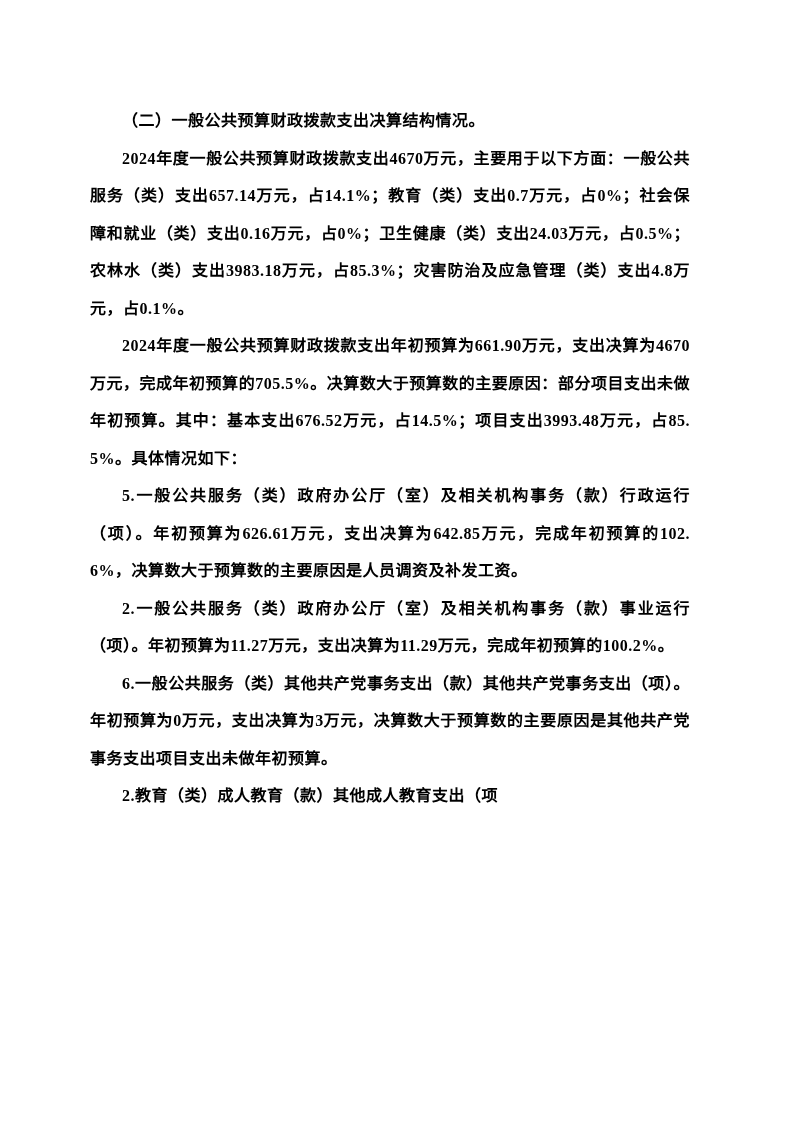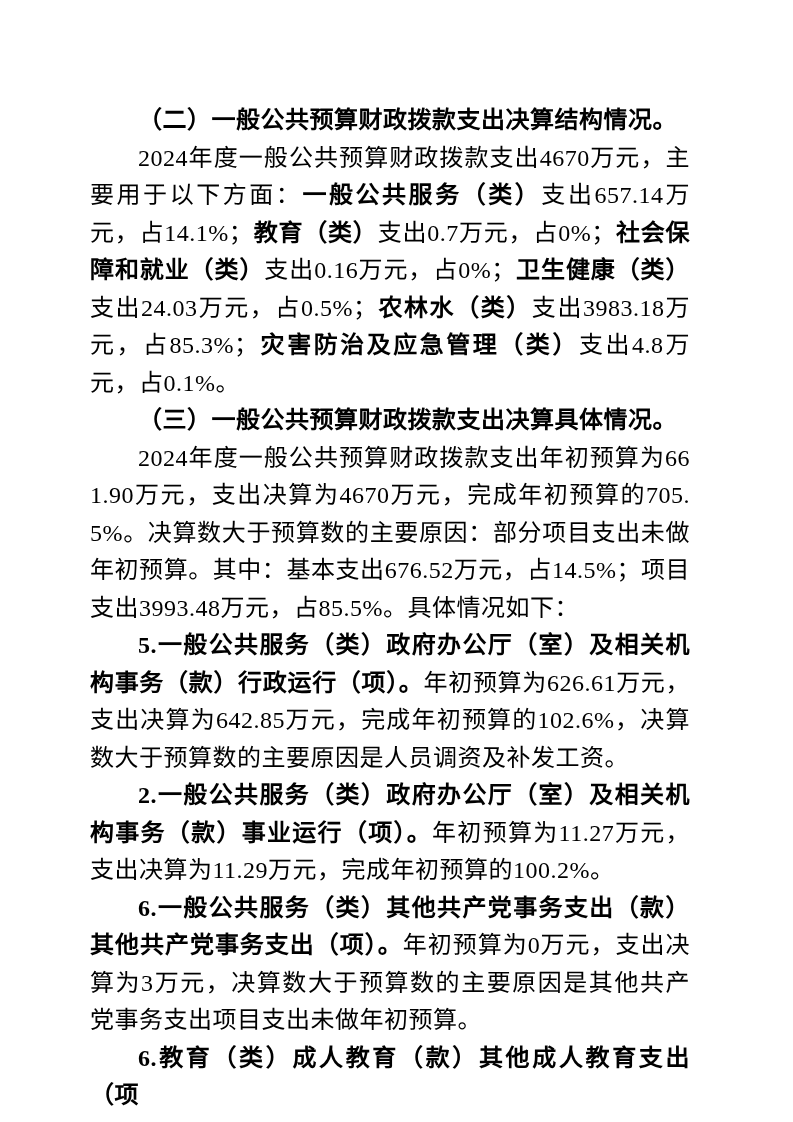--- a/index.html
+++ b/index.html
@@ -15,44 +15,43 @@
     margin: 0 auto;
     background: #ffffff;
     overflow: hidden;
     box-sizing: border-box;
     padding: 102px 103px 0 90px;
   }
   .doc {
     width: 600px;
     color: #000000;
     font-family: "Liberation Serif", "DejaVu Serif", serif;
-    font-size: 24px;
+    font-size: 16px;
     line-height: 37.5px;
     letter-spacing: 0.5px;
   }
   .para {
     margin: 0;
     text-indent: 2em;
     text-align: justify;
     text-justify: inter-ideograph;
     word-break: break-all;
   }
   .para.heading {
     text-align: left;
   }
-  .run { font-weight: 400; }
+  .run { font-weight: 700; }
   .run.bold { font-weight: 700; }
 </style>
 </head>
 <body style="background: rgb(255, 255, 255);">
 
 <div class="page">
   <article class="doc" id="doc-content" style="color: rgb(0, 0, 0);">
       <p class="para heading"><span class="run bold">（二）一般公共预算财政拨款支出决算结构情况。</span></p>
       <p class="para"><span class="run">2024年度一般公共预算财政拨款支出4670万元，主要用于以下方面：</span><span class="run bold">一般公共服务（类）</span><span class="run">支出657.14万元，占14.1%；</span><span class="run bold">教育（类）</span><span class="run">支出0.7万元，占0%；</span><span class="run bold">社会保障和就业（类）</span><span class="run">支出0.16万元，占0%；</span><span class="run bold">卫生健康（类）</span><span class="run">支出24.03万元，占0.5%；</span><span class="run bold">农林水（类）</span><span class="run">支出3983.18万元，占85.3%；</span><span class="run bold">灾害防治及应急管理（类）</span><span class="run">支出4.8万元，占0.1%。</span></p>
-      <p class="para heading"><span class="run bold">（三）一般公共预算财政拨款支出决算具体情况。</span></p>
       <p class="para"><span class="run">2024年度一般公共预算财政拨款支出年初预算为661.90万元，支出决算为4670万元，完成年初预算的705.5%。决算数大于预算数的主要原因：部分项目支出未做年初预算。其中：基本支出676.52万元，占14.5%；项目支出3993.48万元，占85.5%。具体情况如下：</span></p>
       <p class="para"><span class="run bold">5.一般公共服务（类）政府办公厅（室）及相关机构事务（款）行政运行（项）。</span><span class="run">年初预算为626.61万元，支出决算为642.85万元，完成年初预算的102.6%，决算数大于预算数的主要原因是人员调资及补发工资。</span></p>
       <p class="para"><span class="run bold">2.一般公共服务（类）政府办公厅（室）及相关机构事务（款）事业运行（项）。</span><span class="run">年初预算为11.27万元，支出决算为11.29万元，完成年初预算的100.2%。</span></p>
       <p class="para"><span class="run bold">6.一般公共服务（类）其他共产党事务支出（款）其他共产党事务支出（项）。</span><span class="run">年初预算为0万元，支出决算为3万元，决算数大于预算数的主要原因是其他共产党事务支出项目支出未做年初预算。</span></p>
-      <p class="para"><span class="run bold">6.教育（类）成人教育（款）其他成人教育支出（项</span></p>
+      <p class="para"><span class="run bold">2.教育（类）成人教育（款）其他成人教育支出（项</span></p>
     </article>
 </div>
 
 </body></html>

